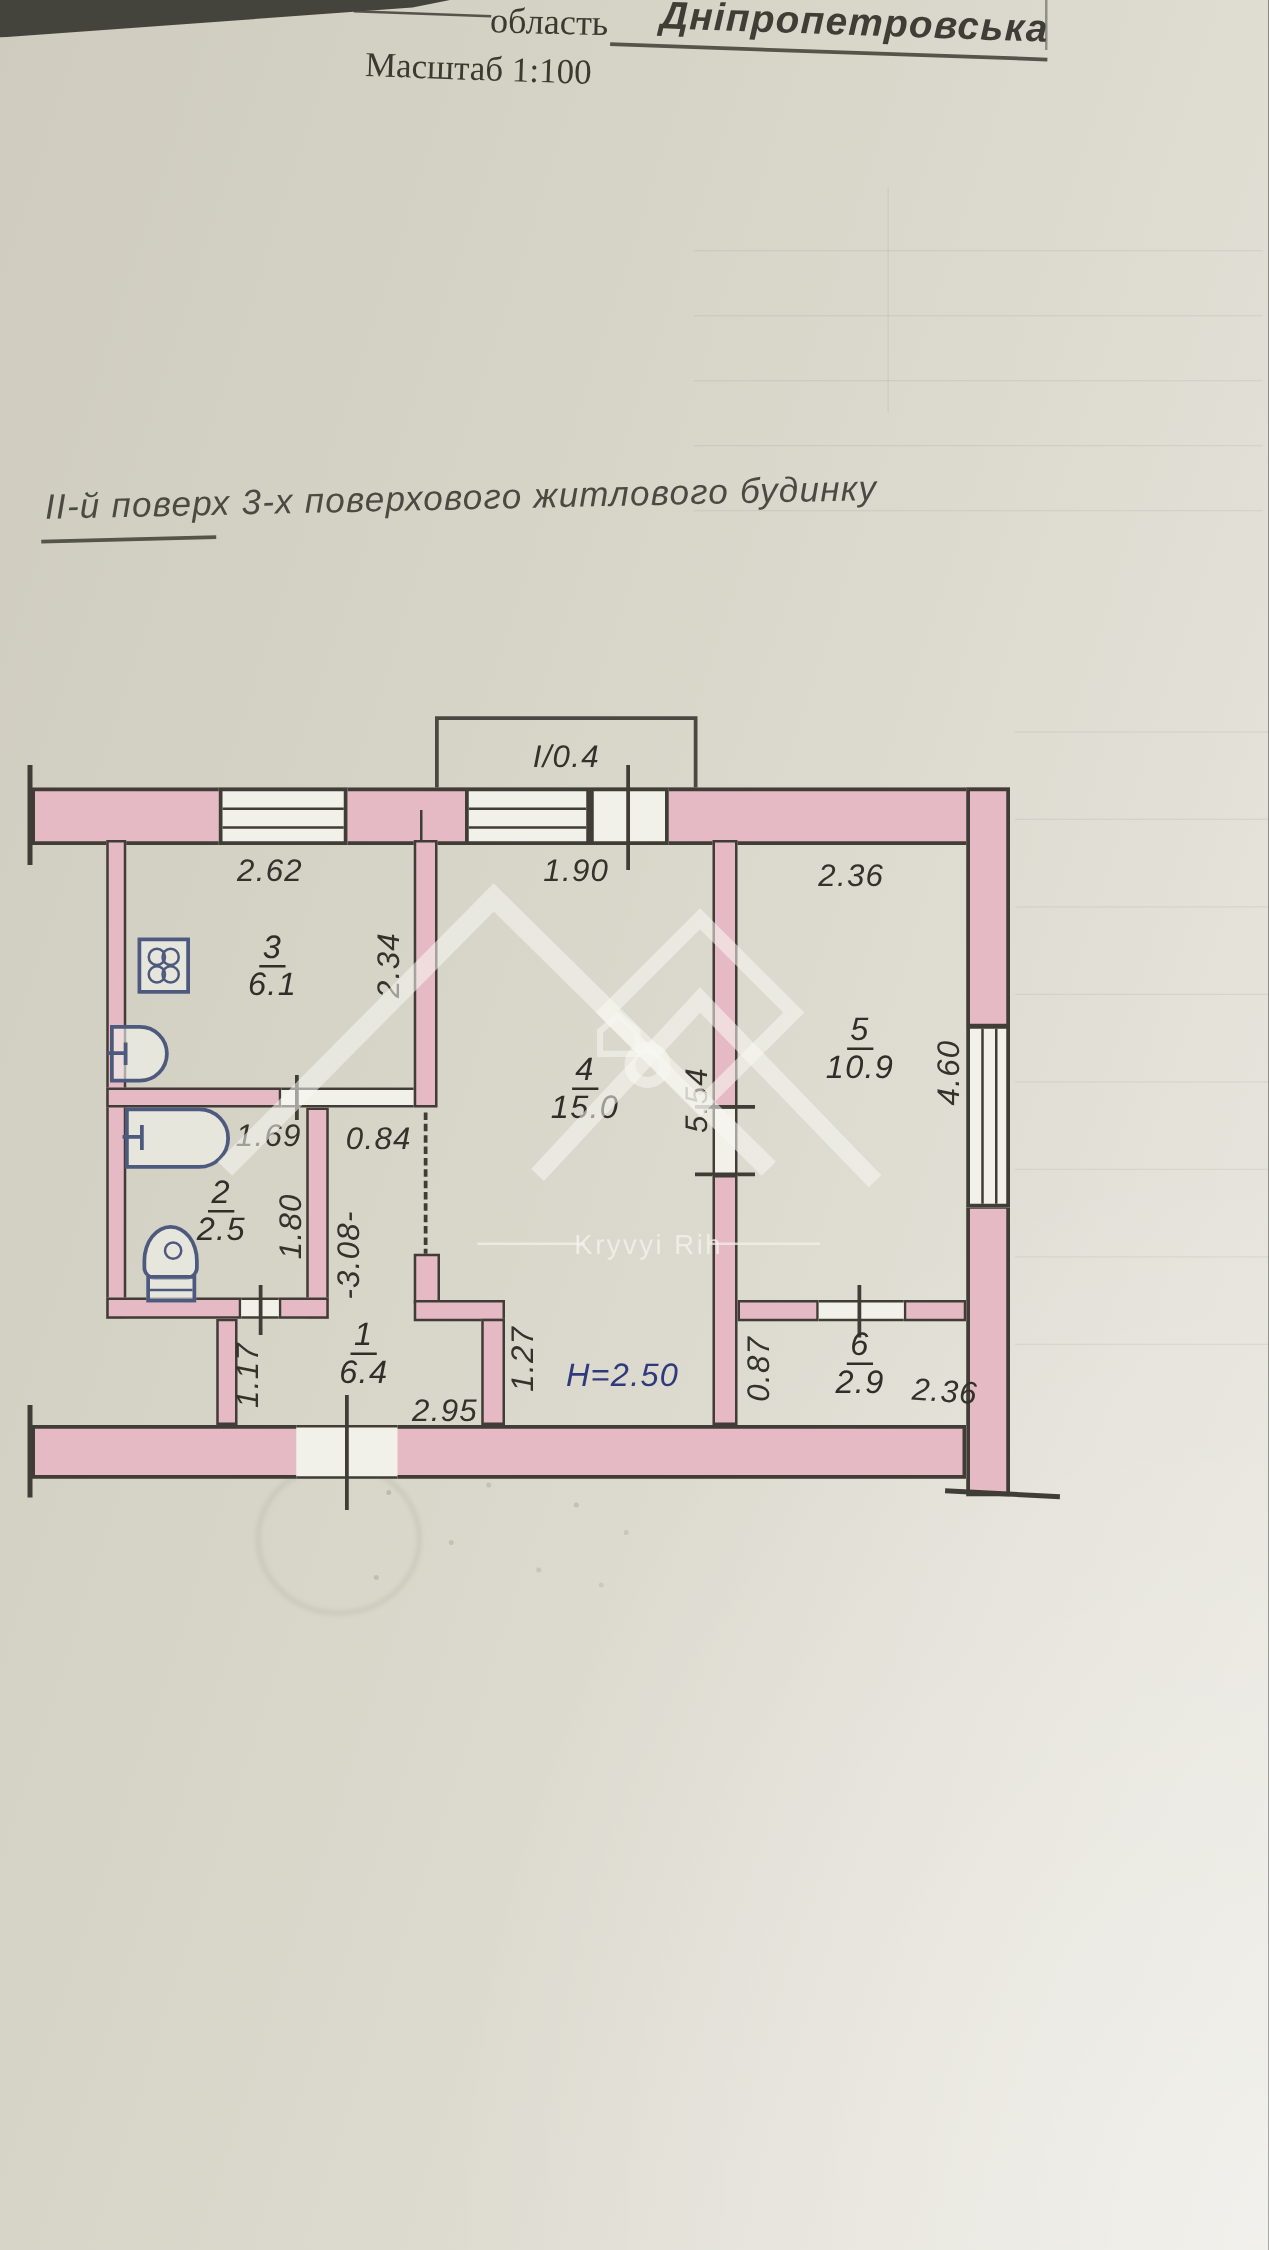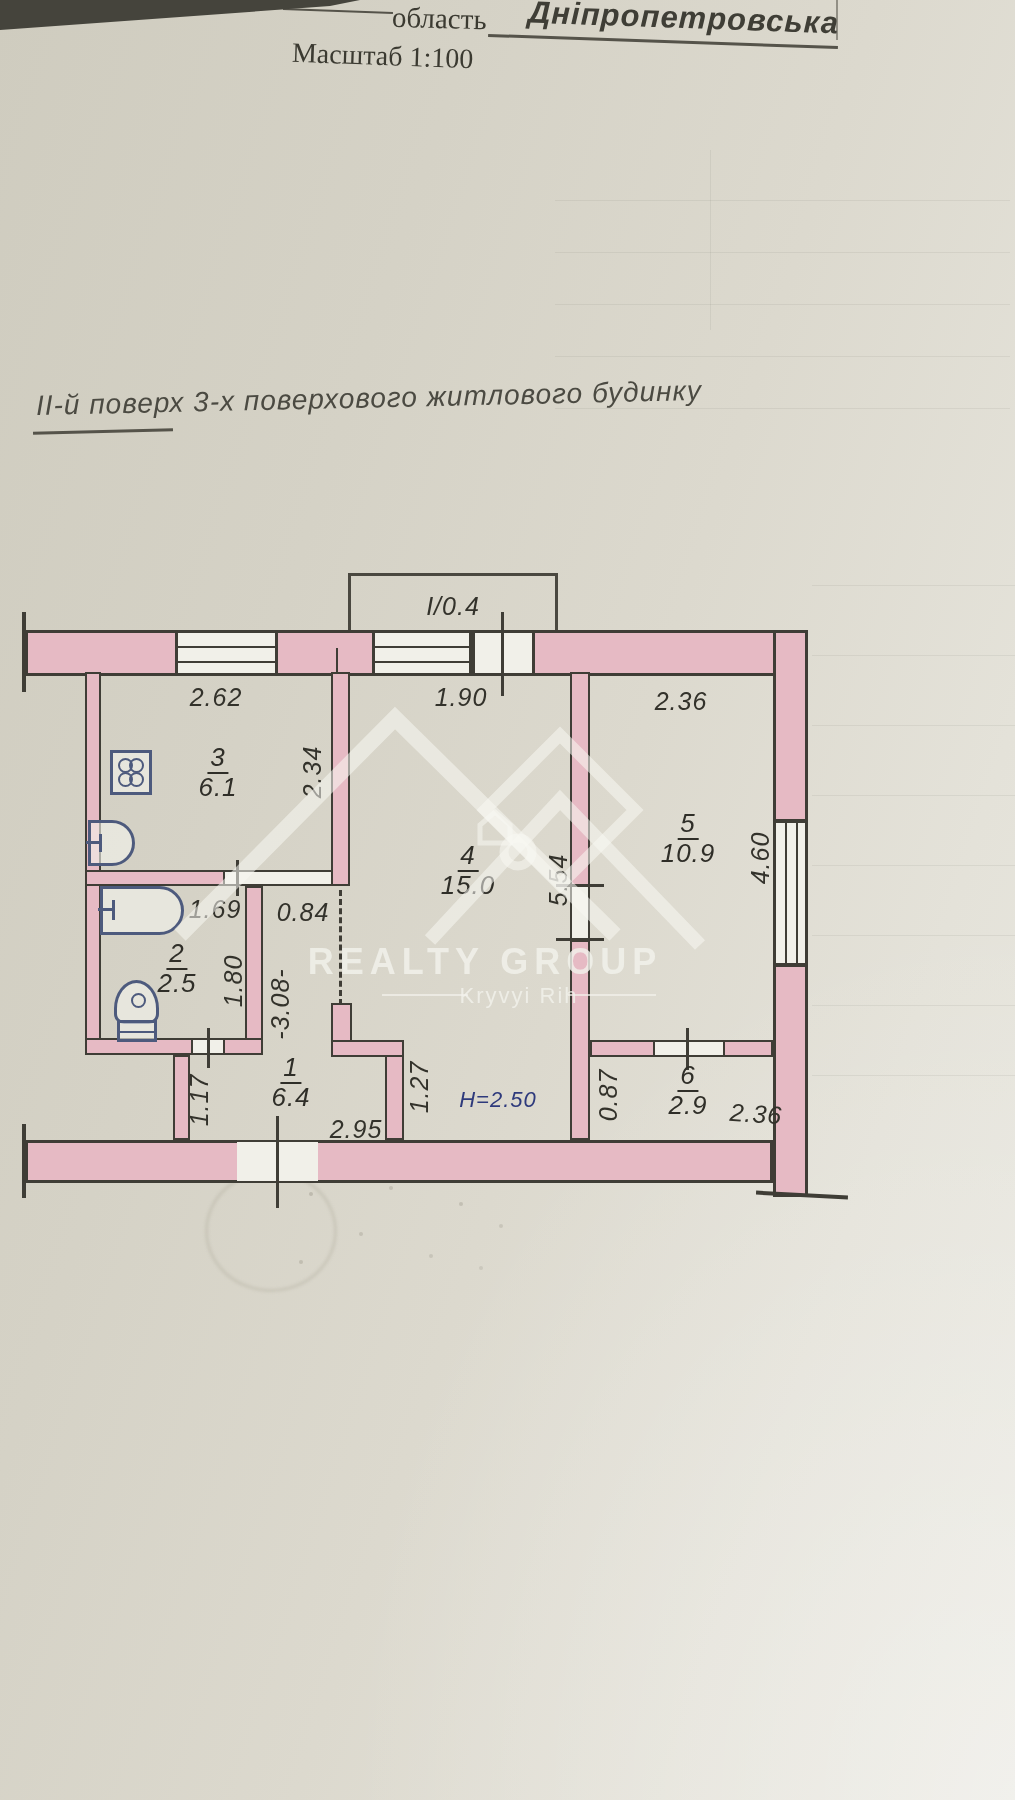--- a/index.html
+++ b/index.html
@@ -197,29 +197,28 @@
   <div class="abs lbl z-plan" style="left:356px;top:1129px">2.95</div>
   <div class="abs lbl z-plan" style="left:756px;top:1114px;transform:translate(-50%,-50%) rotate(4deg)">2.36</div>
   <div class="abs lbl rot z-plan" style="left:312px;top:772px">2.34</div>
   <div class="abs lbl rot z-plan" style="left:558px;top:880px">5.54</div>
   <div class="abs lbl rot z-plan" style="left:760px;top:858px">4.60</div>
   <div class="abs lbl rot z-plan" style="left:233px;top:981px">1.80</div>
   <div class="abs lbl rot z-plan" style="left:280px;top:1004px">-3.08-</div>
   <div class="abs lbl rot z-plan" style="left:199px;top:1100px">1.17</div>
   <div class="abs lbl rot z-plan" style="left:419px;top:1087px">1.27</div>
   <div class="abs lbl rot z-plan" style="left:608px;top:1095px">0.87</div>
-  <div class="abs lbl blue z-plan" style="left:498px;top:1100px;font-size:22px">Н=2.50</div>
+  <div class="abs lbl blue z-plan" style="left:498px;top:1100px;font-size:26px">Н=2.50</div>
 
   <svg class="abs z-wm wm" style="left:150px;top:700px" width="600" height="320" viewBox="0 0 600 320">
     <g fill="none" stroke="rgba(248,248,243,0.55)">
       <polyline points="30,235 245,18 465,235" stroke-width="16"></polyline>
       <polyline points="280,240 410,100 550,245" stroke-width="14"></polyline>
       <polygon points="410,35 485,110 410,185 335,110" stroke-width="12"></polygon>
       <circle cx="368" cy="152" r="14" stroke-width="9"></circle>
       <path d="M330,143 v-18 l15,-13 l15,13 v18 z" stroke-width="5"></path>
     </g>
   </svg>
-  <div class="abs z-wm wm wm-brand" style="left:485px;top:944px">REALTY GROUP</div>
   <div class="abs z-wm wm wm-city" style="left:519px;top:985px">Kryvyi Rih</div>
   <div class="abs z-wm wm-line" style="left:382px;top:994px;width:86px"></div>
   <div class="abs z-wm wm-line" style="left:568px;top:994px;width:88px"></div>
 
 </div>
 
 </body></html>

